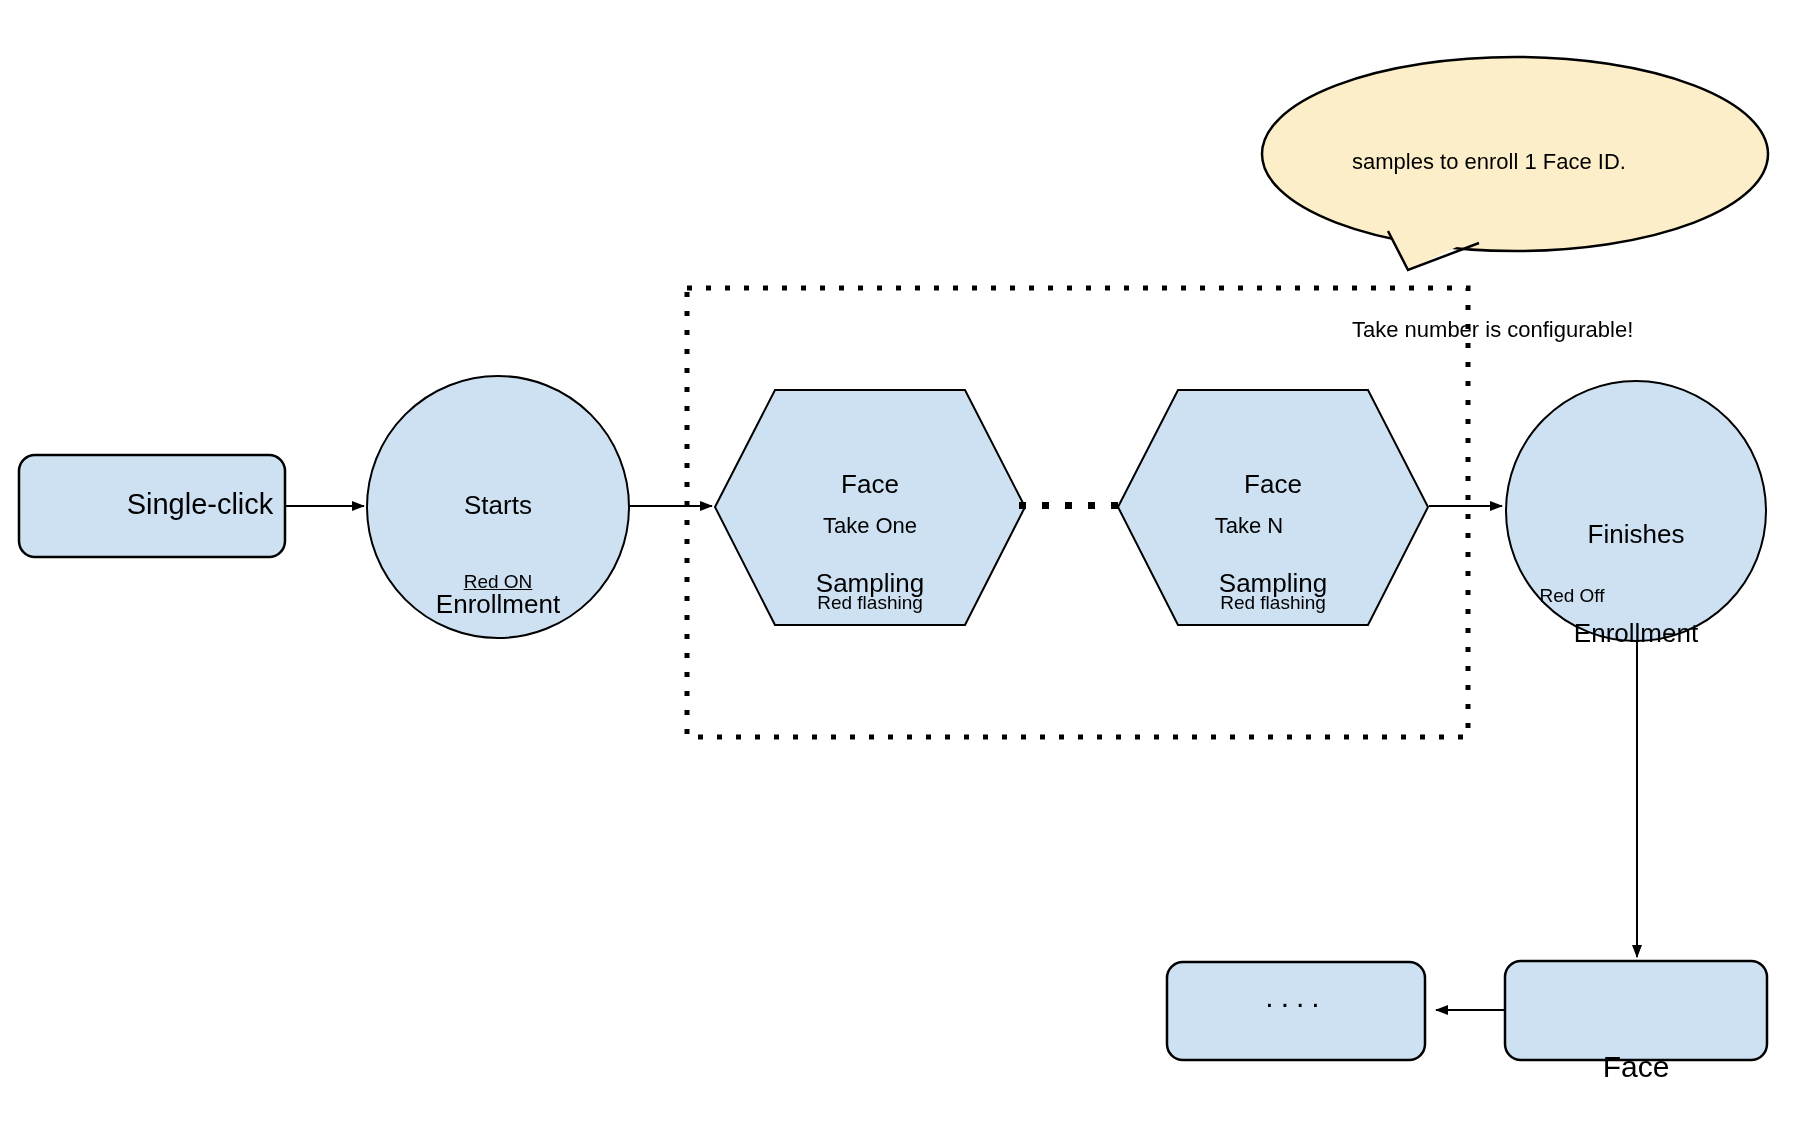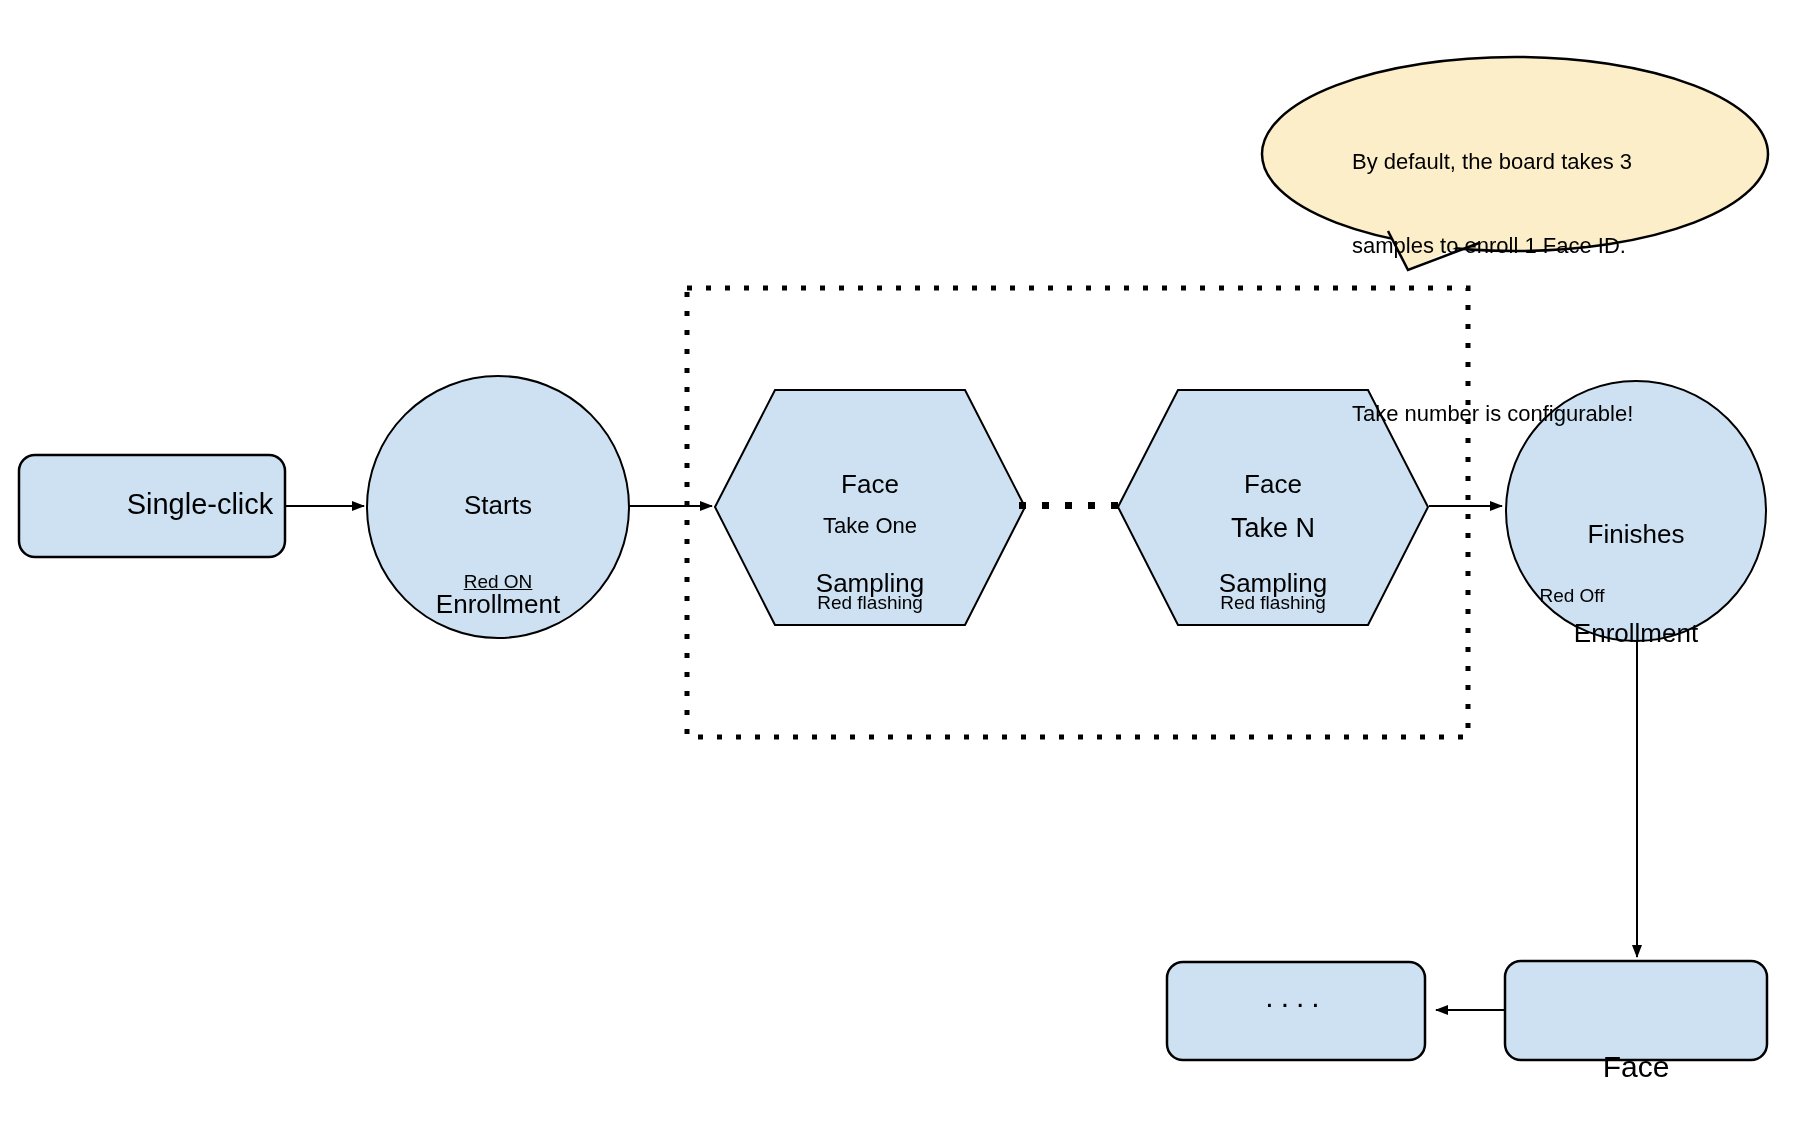--- a/index.html
+++ b/index.html
@@ -67,21 +67,20 @@
     <line x1="1505" y1="1010" x2="1436" y2="1010" stroke="#000" stroke-width="2" marker-end="url(#arrow)"></line>
 
     <rect x="1019" y="502" width="7" height="7" fill="#000"></rect>
     <rect x="1042" y="502" width="7" height="7" fill="#000"></rect>
     <rect x="1065" y="502" width="7" height="7" fill="#000"></rect>
     <rect x="1088" y="502" width="7" height="7" fill="#000"></rect>
     <rect x="1111" y="502" width="7" height="7" fill="#000"></rect>
   </svg>
 
   <div class="bubble-text">
-    <div>By default, the board takes 3</div>
     <div>samples to enroll 1 Face ID.</div>
     <div></div>
     <div>Take number is configurable!</div>
   </div>
 
   <div class="label" style="left:19px;top:488px;width:266px;font-size:29px;margin-left:48px;">Single-click</div>
 
   <div class="label main-text" style="left:378px;top:423px;width:240px;">
     <div>Starts</div>
     <div>Enrollment</div>
@@ -92,21 +91,21 @@
     <div>Face</div>
     <div>Sampling</div>
   </div>
   <div class="label" style="left:725px;top:513px;width:290px;font-size:22px;">Take One</div>
   <div class="label small-text" style="left:725px;top:591px;width:290px;">Red flashing</div>
 
   <div class="label main-text" style="left:1128px;top:402px;width:290px;">
     <div>Face</div>
     <div>Sampling</div>
   </div>
-  <div class="label" style="left:1128px;top:513px;width:290px;font-size:27px;">Take N</div>
+  <div class="label" style="left:1104px;top:513px;width:290px;font-size:22px;">Take N</div>
   <div class="label small-text" style="left:1128px;top:591px;width:290px;">Red flashing</div>
 
   <div class="label main-text" style="left:1516px;top:452px;width:240px;">
     <div>Finishes</div>
     <div>Enrollment</div>
   </div>
   <div class="label small-text" style="left:1452px;top:584px;width:240px;">Red Off</div>
 
   <div class="label" style="left:1505px;top:972px;width:262px;font-size:30px;line-height:38px;">
     <div>Face</div>

